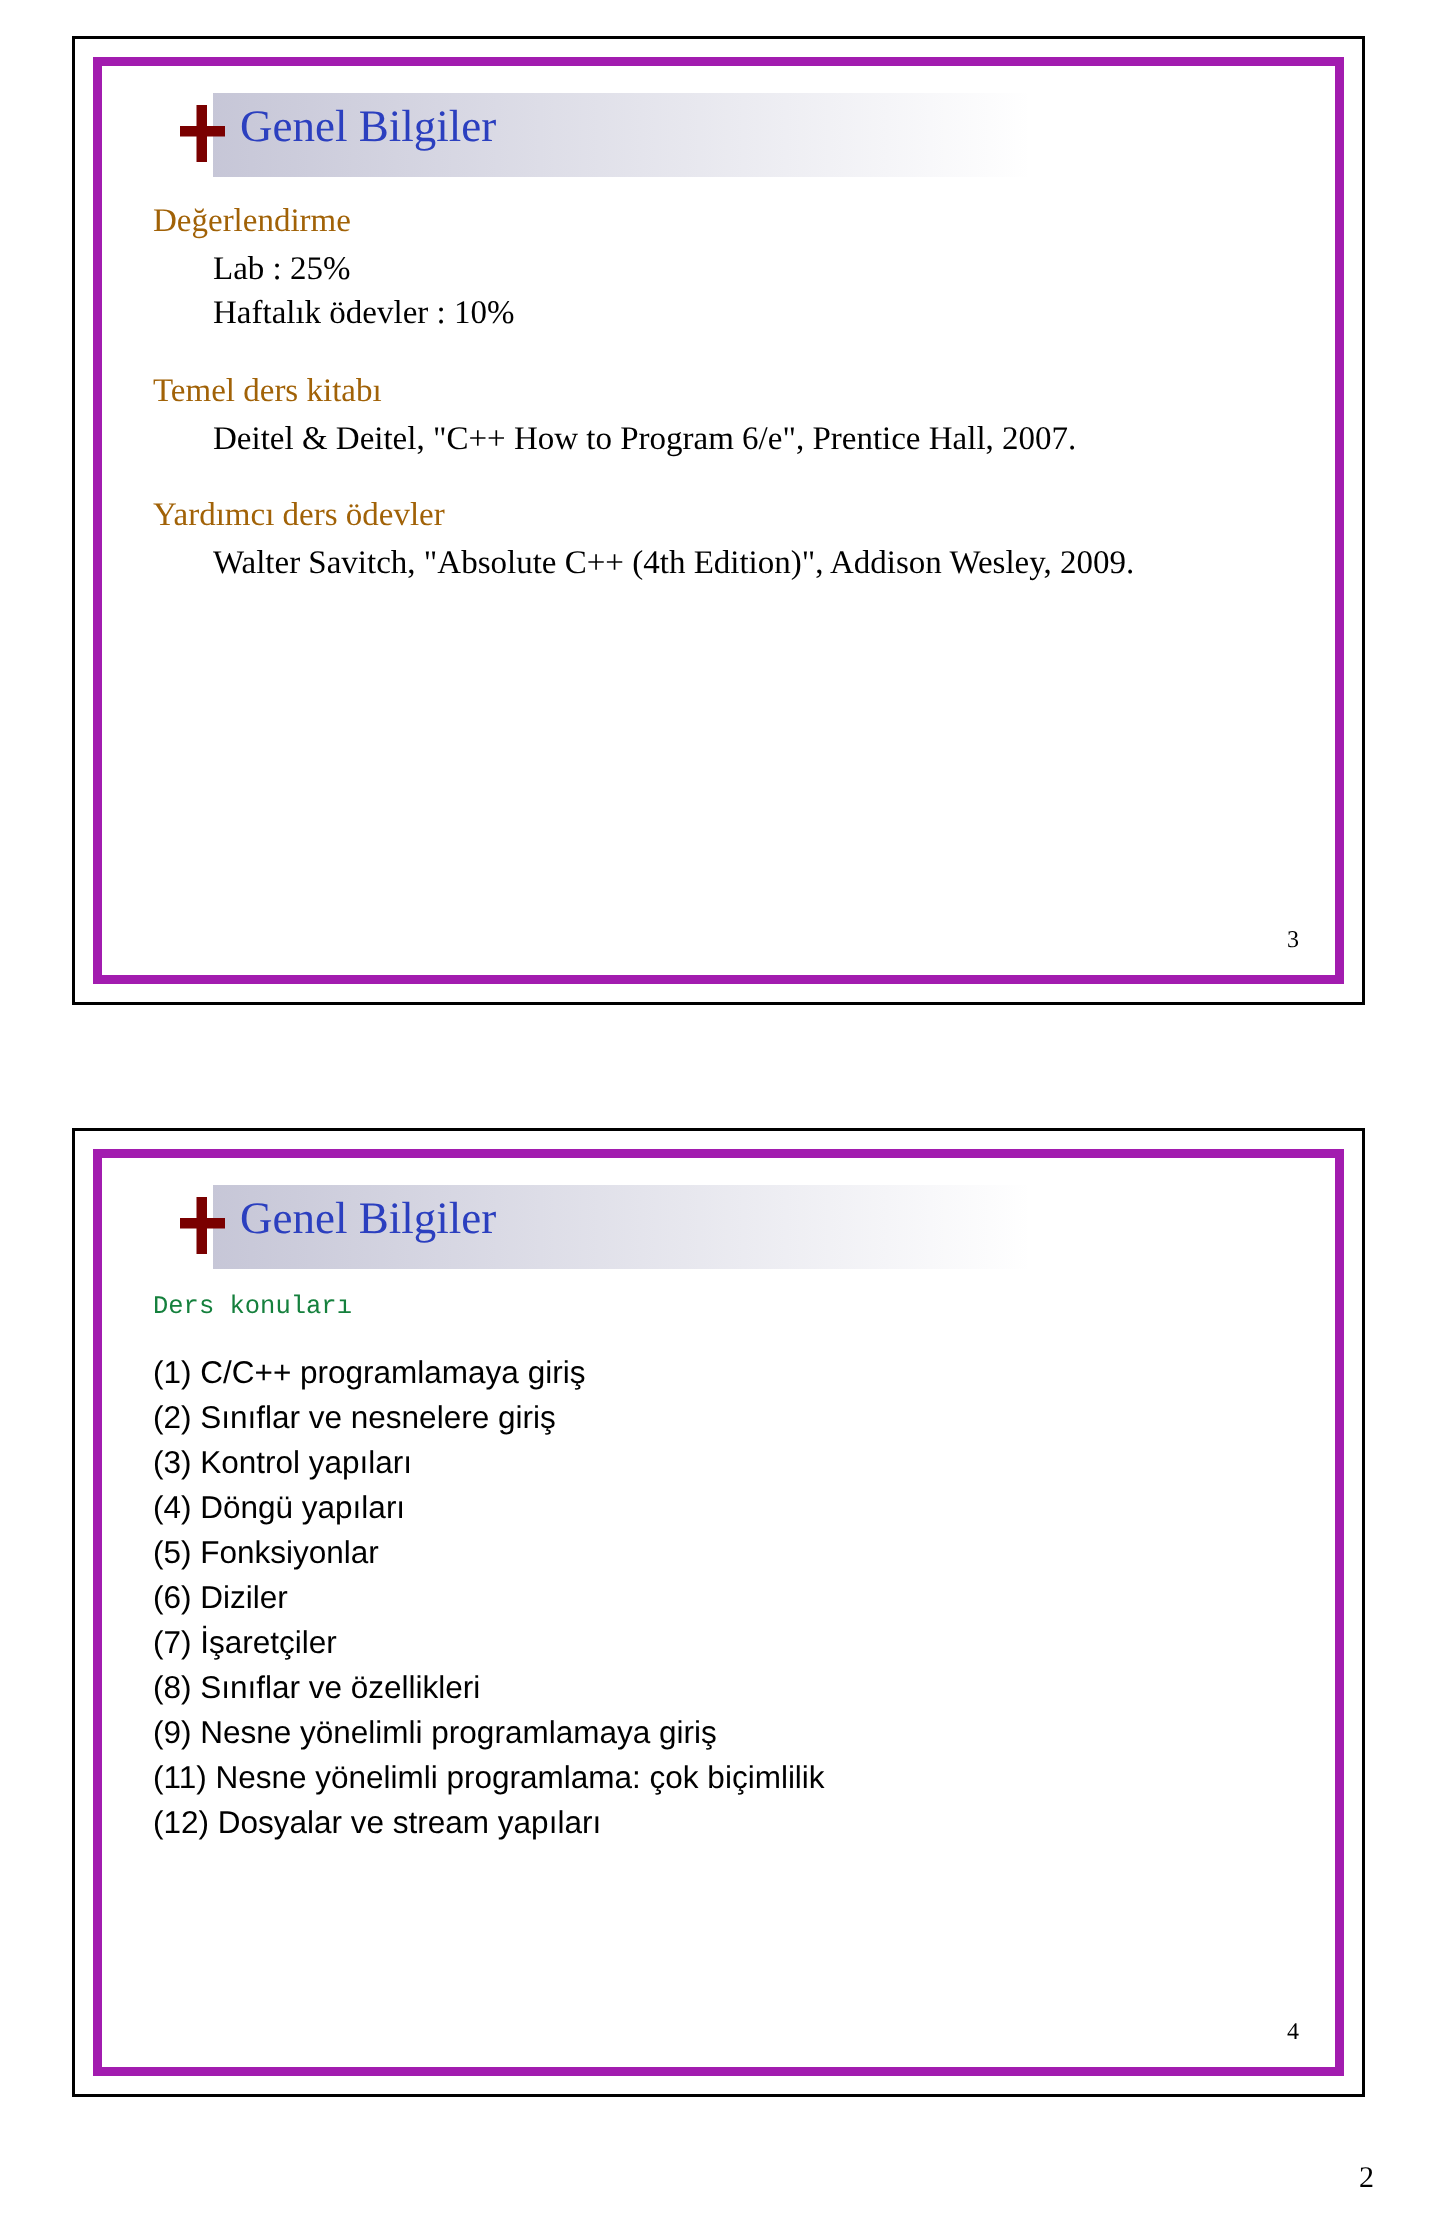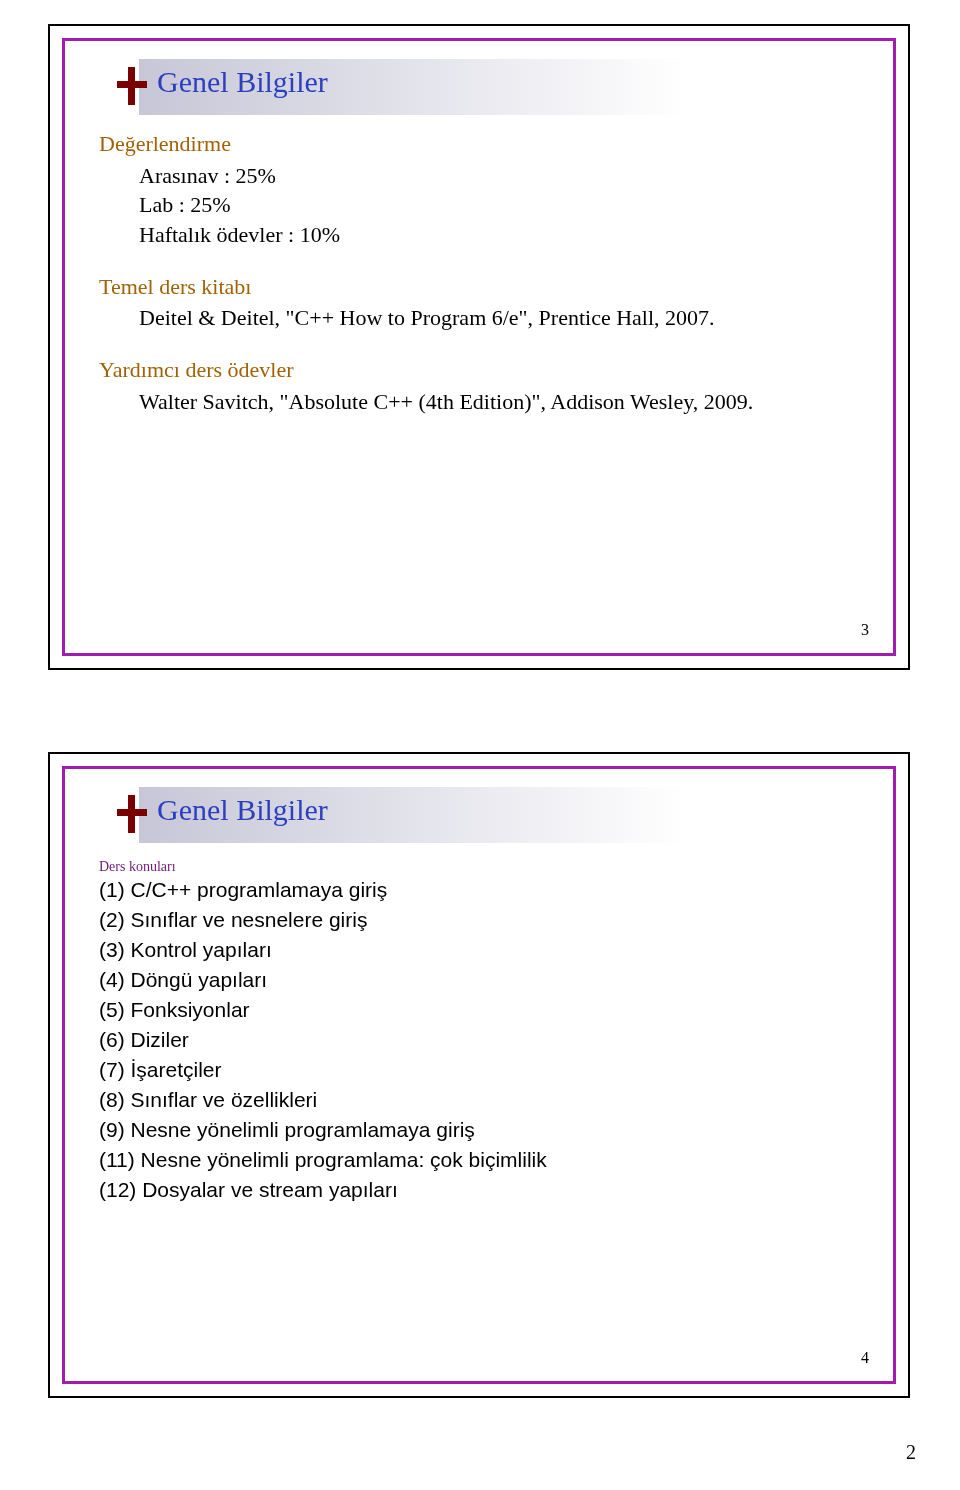--- a/index.html
+++ b/index.html
@@ -27,21 +27,21 @@
     box-sizing: border-box;
   }
   .slide-outer.top  { top: 24px; }
   .slide-outer.bottom { top: 752px; }
   .slide-inner {
     position: absolute;
     left: 12px;
     right: 12px;
     top: 12px;
     bottom: 12px;
-    border: 3px solid #a21caf;
+    border: 6px solid #a21caf;
     box-sizing: border-box;
   }
   
   .title-wrap {
     position: absolute;
     left: 34px;
     top: 18px;
     height: 56px;
     width: 740px;
   }
@@ -85,25 +85,26 @@
   .gap20 { height: 22px; }
   .red-head { margin-top: 0; margin-bottom: 2px; }
   .content2 {
     position: absolute;
     left: 34px;
     top: 90px;
     right: 34px;
     color: #000;
   }
   .content2 .redhead {
-    font-family: Liberation Serif, serif;
-    color: #701a75;
-    font-size: 14px;
+    font-family: Liberation Mono, monospace;
+    color: #15803d;
+    font-size: 17px;
   }
   .topics {
+    margin-top: 20px;
     font-family: Arial, Helvetica, sans-serif;
     font-size: 21px;
     line-height: 1.43;
   }
   .slide-pn {
     position: absolute;
     right: 24px;
     bottom: 14px;
     font-family: "Times New Roman", serif;
     font-size: 16px;
@@ -129,21 +130,20 @@
         <div class="grad"></div>
         <div class="notch">
           <div class="nv"></div>
             <div class="nh"></div>
         </div>
         <div class="title-text">Genel Bilgiler</div>
       </div>
 
       <div class="content">
         <div class="red red-head">Değerlendirme</div>
-        <div class="indent">Arasınav : 25%</div>
         <div class="indent">Lab : 25%</div>
         <div class="indent">Haftalık ödevler : 10%</div>
         <div class="gap20"></div>
         <div class="red red-head">Temel ders kitabı</div>
         <div class="indent">Deitel &amp; Deitel, "C++ How to Program 6/e", Prentice  Hall, 2007.</div>
         <div class="gap20"></div>
         <div class="red red-head">Yardımcı ders ödevler</div>
         <div class="indent">Walter Savitch, "Absolute C++ (4th Edition)", Addison Wesley, 2009.</div>
       </div>
 

